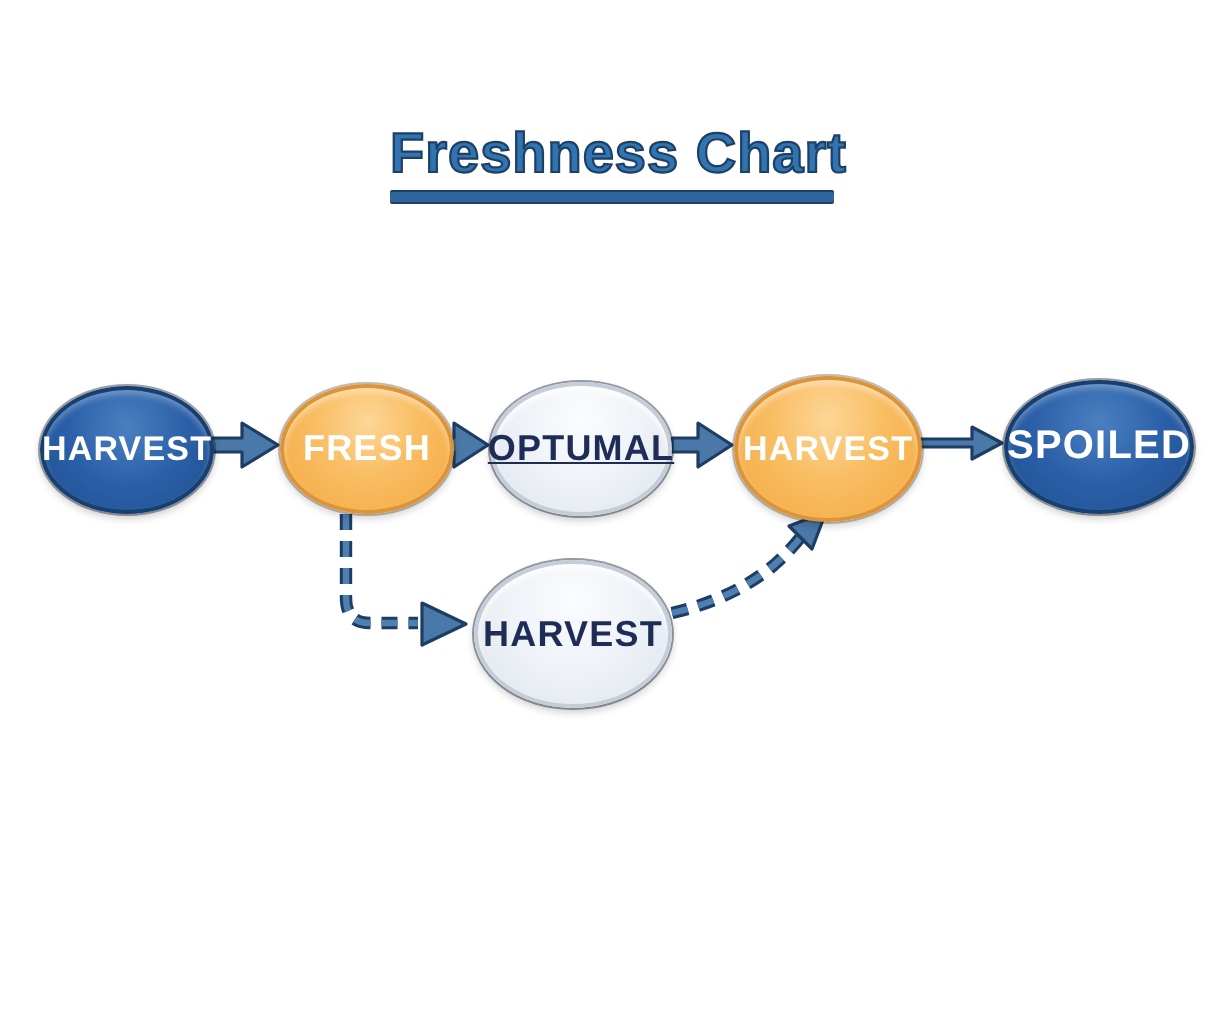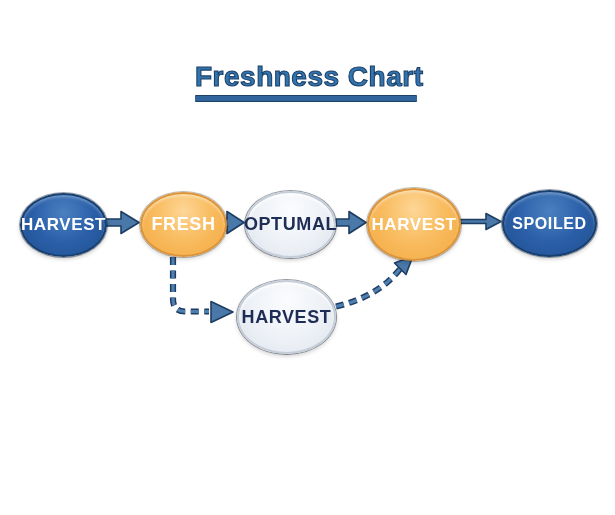--- a/index.html
+++ b/index.html
@@ -69,23 +69,23 @@
   }
   .node-light{
     background:radial-gradient(ellipse at 50% 26%, #fbfcfe 0%, #edf1f6 55%, #dde4ec 100%);
     border:2px solid #c5ced8;
     color:#1e2d55;
     font-size:18px;
     box-shadow:0 0 0 1px rgba(25,35,55,0.45), inset 0 2px 3px rgba(255,255,255,0.9), 0 2px 4px rgba(0,0,0,0.22);
   }
   .n-harvest{left:20px; top:193px; width:83px; height:60px;}
   .n-fresh  {left:140px;top:192px; width:83px; height:61px; font-size:18px;}
-  .n-optumal{left:245px;top:191px; width:87px; height:63px;}
+  .n-optumal{left:245px;top:191px; width:87px; height:63px;text-decoration:underline;}
   .n-decumng{left:367px;top:188px; width:90px; height:69px;}
-  .n-spoiled{left:502px;top:190px; width:91px; height:63px; font-size:16px;}
+  .n-spoiled{left:502px;top:190px; width:91px; height:63px; font-size:20px;}
   .n-wilting{left:237px;top:280px; width:95px; height:70px;}
 </style>
 </head>
 <body>
 
 <div class="stage">
 
   <div class="title-wrap">
     <div class="title-text">Freshness Chart</div>
     <div class="title-underline"></div>

